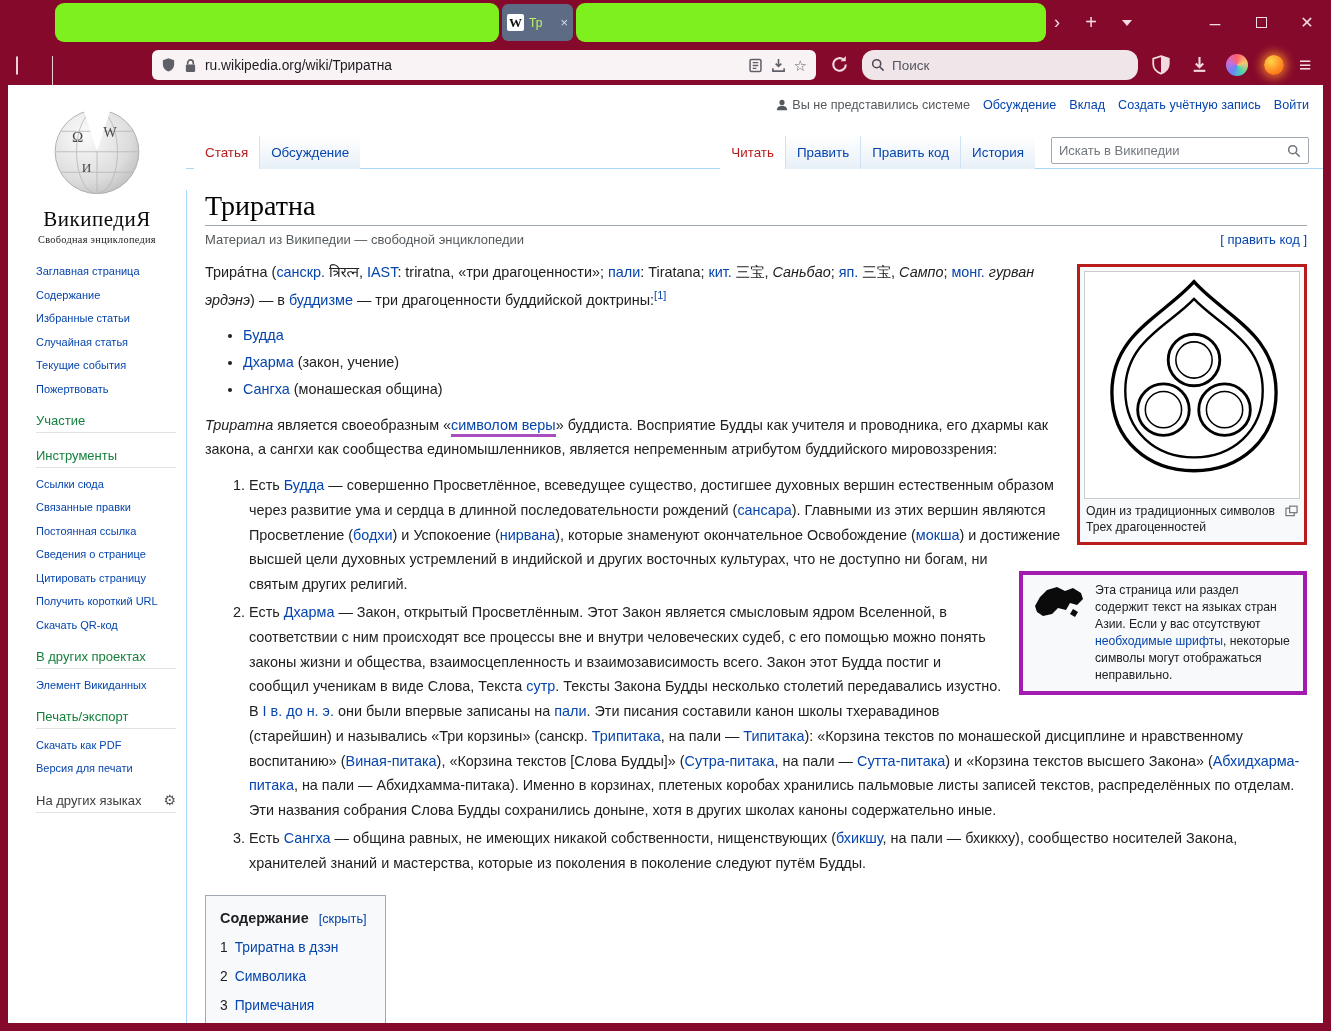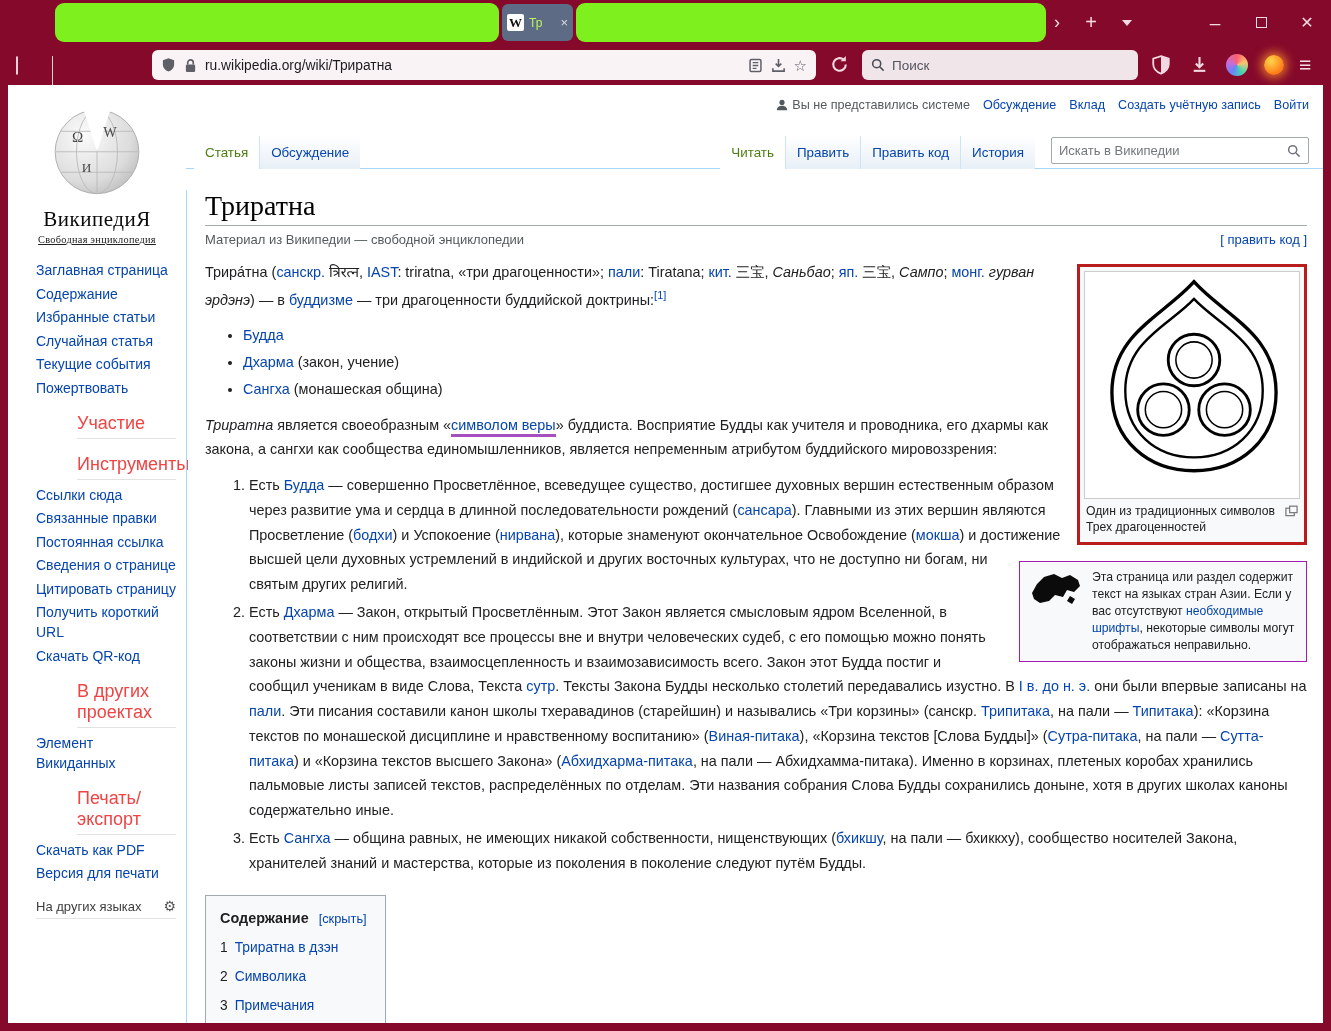--- a/index.html
+++ b/index.html
@@ -22,60 +22,60 @@
   .caret-down { width:0; height:0; border-left:5px solid transparent; border-right:5px solid transparent; border-top:6px solid #f4dbe3; }
   .maxbox { width:11px; height:11px; border:1.6px solid #f4dbe3; }
 
   .navbar { position:absolute; left:0; top:45px; width:100%; height:40px; background:#85092b; }
   .nav-abs { position:absolute; }
   .sq-icon { width:16px; height:16px; border:1.8px solid #eccfd8; border-radius:3px; }
   .sq-icon.half::before { content:""; display:block; width:5px; height:100%; background:#eccfd8; }
   .urlbar { left:152px; top:5px; width:664px; height:30px; background:#faf3f5; border-radius:6px;
             display:flex; align-items:center; padding:2px 9px; gap:8px; }
   .url-text { flex:1; font-size:13.8px; color:#1b1b20; white-space:nowrap; overflow:hidden; }
-  .searchbar { left:862px; top:5px; width:276px; height:30px; background:#f0e5e9; border-radius:6px;
+  .searchbar { left:862px; top:5px; width:276px; height:30px; background:#f0e5e9; border-radius:12px;
                display:flex; align-items:center; padding:0 9px; gap:7px; }
   .searchbar input { flex:1; border:none; background:transparent; outline:none; font-size:13.5px; color:#3c3c46; font-family:inherit; }
   .searchbar input::placeholder { color:#55555f; opacity:1; }
   .avatar { width:22px; height:22px; border-radius:50%; background:conic-gradient(#ff5f6d,#ffc371,#47d7ac,#6a82fb,#c86dd7,#ff5f6d); }
   .foxdot { width:20px; height:20px; border-radius:50%; background:radial-gradient(circle at 35% 30%, #ffd54a, #ff7a18 70%); box-shadow:0 0 10px 3px rgba(255,150,40,.75); }
   .menu-glyph { color:#f4dbe3; font-size:21px; line-height:1; }
 
   
   .page { position:absolute; left:8px; top:85px; right:8px; bottom:8px; background:#fff; overflow:hidden; color:#202122; }
   .sidebar { position:absolute; left:0; top:0; width:178px; padding-top:16px; }
   .logo { text-align:center; }
   .wordmark { font-family:"Liberation Serif",serif; font-size:21px; color:#0a0a0a; margin-top:4px; letter-spacing:.5px; }
-  .tagline  { font-family:"Liberation Serif",serif; font-size:10.3px; color:#222; letter-spacing:.3px; margin-top:2px;text-decoration:underline; }
+  .tagline  { font-family:"Liberation Serif",serif; font-size:10.3px; color:#222; letter-spacing:.3px; margin-top:2px; }
   .sb-section { margin-top:15px; padding:0 10px 0 28px; }
-  .sb-title { font-size:18px; color:#ef4444; padding-bottom:4px; margin-bottom:5px; border-bottom:1px solid #e2e2e2;margin-left:41px; }
+  .sb-title { font-size:13px; color:#15803d; padding-bottom:4px; margin-bottom:5px; border-bottom:1px solid #e2e2e2; }
   .sb-title:empty { display:none; }
   .sb-title-row { display:flex; align-items:center; justify-content:space-between; font-size:13px; color:#3d3d3d; padding-bottom:4px; margin-bottom:5px; border-bottom:1px solid #e2e2e2; }
   .sb-list { list-style:none; }
   .sb-list li { margin:3.5px 0; line-height:1.25; }
-  .sb-list a { font-size:14px; }
+  .sb-list a { font-size:11px; }
   .gear { color:#555; font-size:14px; cursor:default; }
 
   a.wlink { color:#0645ad; text-decoration:none; }
   .b { font-weight:normal; } .i { font-style:italic; }
   .annotated { border-bottom:3px solid #a84fc0; padding-bottom:1px; }
 
   .main { margin-left:178px; position:relative; min-height:938px; }
   .personal { position:absolute; top:13px; right:14px; display:flex; align-items:center; gap:13px; font-size:12.6px; }
   .personal .status { color:#54595d; display:flex; align-items:center; gap:4px; }
   .personal a { font-size:12.6px; }
 
   .tabs-row { position:relative; height:84px; display:flex; justify-content:space-between; align-items:flex-end; padding:0 10px 0 8px; }
   .tabs-row::after { content:""; position:absolute; left:0; right:0; bottom:0; height:1px; background:#a7d7f9; }
   .tabgroup { display:flex; align-items:flex-end; }
   .wtab { position:relative; z-index:2; height:33px; padding:0 11px; display:flex; align-items:center; font-size:13.4px;
           background:linear-gradient(to bottom,#ffffff,#e7eff7); border-left:1px solid #cfe3f4; }
   .wtab:first-child { border-left:none; }
   .wtab.selected { background:#fff; }
-  .wtab.selected span { color:#4d7c0f; }
+  .wtab.selected span { color:#b91c1c; }
   .wikisearch { display:flex; align-items:center; border:1px solid #a2a9b1; border-radius:2px; height:27px; width:258px;
                 margin:0 4px 5px 16px; padding:0 7px; background:#fff; position:relative; z-index:2; }
   .wikisearch input { flex:1; border:none; outline:none; font-size:13px; color:#333; font-family:inherit; }
   .wikisearch input::placeholder { color:#72777d; opacity:1; }
 
   .content { border-left:1px solid #a7d7f9; padding:0 16px 30px 18px; min-height:854px; }
   h1.title { font-family:"Liberation Serif",serif; font-size:28px; font-weight:normal; color:#000;
              margin-top:21px; padding-bottom:3px; border-bottom:1px solid #a2a9b1; }
   .subline { display:flex; justify-content:space-between; margin-top:6px; font-size:13px; color:#54595d; }
   .subline a { font-size:13px; }
@@ -85,22 +85,22 @@
   ul.dots li { margin:2px 0; }
   ol.nums { margin:9px 0; padding-left:44px; }
   ol.nums li { margin-bottom:3px; }
   sup a { font-size:11px; }
 
   .thumb { float:right; width:230px; border:3px solid #b91c1c; background:#f8f9fa; padding:4px; margin:4px 0 10px 16px; }
   .thumb-img { background:#fff; border:1px solid #ccc; padding:4px; }
   .thumb-cap { font-size:12.2px; line-height:1.35; padding:4px 2px 2px; color:#202122; }
   .magnify { float:right; margin:2px 0 0 6px; }
 
-  .asiabox { float:right; clear:right; width:288px; border:1px solid #a21caf; background:#f8f9fa; padding:7px 10px;
-             margin:6px 0 12px 16px; display:flex; gap:10px; font-size:12.2px; line-height:1.4; }
+  .asiabox { float:right; clear:right; width:288px; border:4px solid #a21caf; background:#f8f9fa; padding:7px 10px;
+             margin:16px 0 12px 16px; display:flex; gap:10px; font-size:12.2px; line-height:1.4; }
   .asiabox .txt { flex:1; }
   .asia-icn { flex:none; padding-top:3px; }
 
   .toc { display:table; border:1px solid #a2a9b1; background:#f8f9fa; padding:10px 18px 12px 14px; margin:20px 0 4px; }
   .toc-head { font-size:14.4px; }
   .toc-head .tt { font-weight:bold; color:#202122; }
   .toc-head a { font-size:12.8px; margin-left:6px; }
   .toc ul { list-style:none; }
   .toc li { margin:5px 0; font-size:13.8px; }
   .toc-num { color:#202122; margin-right:7px; }

